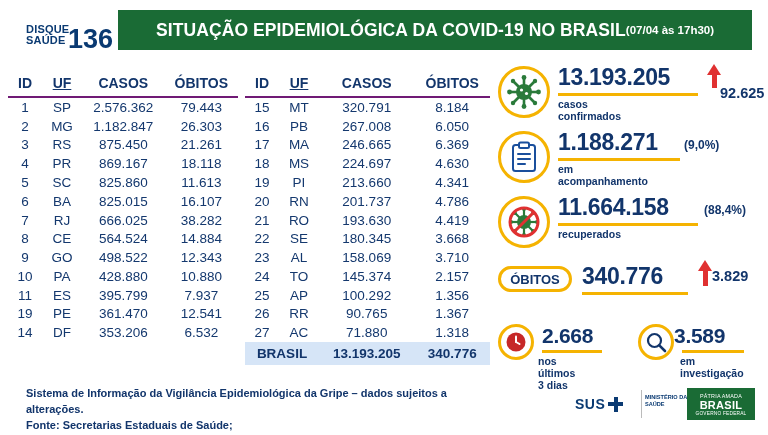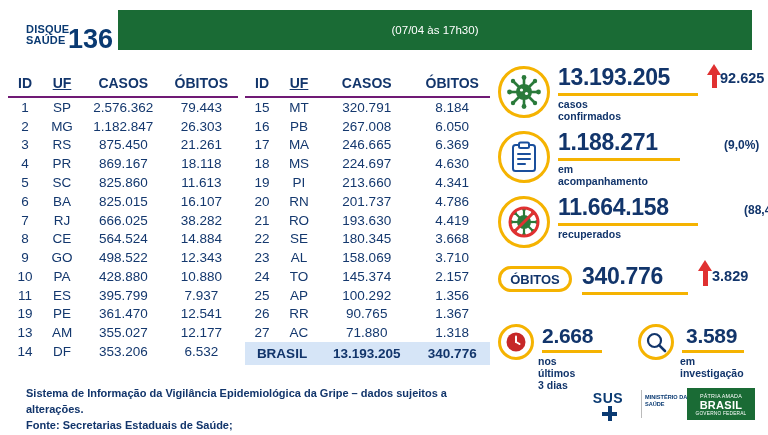--- a/index.html
+++ b/index.html
@@ -17,21 +17,21 @@
   .logo{position:absolute;left:26px;top:12px;width:86px;height:36px;color:#0a3a72;margin-top:12px;}
   .logo .l1{font-size:11px;font-weight:bold;line-height:11px;letter-spacing:.2px;}
   .logo .l2{font-size:11px;font-weight:bold;line-height:11px;letter-spacing:.2px;}
   .logo .num{position:absolute;left:42px;top:2px;font-size:27px;font-weight:bold;line-height:27px;}
   .titlebar{
     position:absolute;left:118px;top:10px;width:634px;height:40px;
     background:#1a6b35;color:#ffffff;
     display:flex;align-items:center;justify-content:center;
   }
   .titlebar .t{font-size:17.5px;font-weight:bold;letter-spacing:.1px;}
-  .titlebar .sub{font-size:11.5px;font-weight:normal;margin-left:0;}
+  .titlebar .sub{font-size:11.5px;font-weight:bold;margin-left:0;}
 
   
   .tbl{position:absolute;font-size:13.5px;color:#12356b;}
   #tblA{left:8px;top:72px;width:230px;}
   #tblB{left:245px;top:72px;width:245px;}
   .tbl table{border-collapse:collapse;width:100%;}
   .tbl th{
     color:#12356b;font-weight:bold;font-size:14px;
     padding:3px 0 5px 0;text-align:center;
   }
@@ -51,21 +51,21 @@
     background:#ffffff;border:3px solid #f5b301;box-sizing:border-box;
     display:flex;align-items:center;justify-content:center;
   }
   .val{
     position:absolute;left:60px;top:-2px;
     font-size:23px;font-weight:bold;color:#12356b;letter-spacing:-.3px;
   }
   .val.smaller{font-size:21px;}
   .uline{position:absolute;left:60px;top:27px;height:3px;background:#f5b301;}
   .lbl{position:absolute;left:60px;top:32px;font-size:10.5px;color:#12356b;font-weight:bold;}
-  .pct{position:absolute;font-size:12px;font-weight:bold;color:#12356b;margin-left:40px;}
+  .pct{position:absolute;font-size:12px;font-weight:bold;color:#12356b;}
   .delta{position:absolute;font-size:14.5px;font-weight:bold;color:#12356b;}
   .arrow{
     position:absolute;width:0;height:0;
     border-left:7px solid transparent;border-right:7px solid transparent;
     border-bottom:11px solid #e03131;
   }
   .arrowstem{position:absolute;width:5px;background:#e03131;}
   .obit-pill{
     position:absolute;left:0;top:0;width:74px;height:26px;border-radius:13px;
     border:3px solid #f5b301;background:#fff;box-sizing:border-box;
@@ -73,21 +73,21 @@
     font-size:13px;font-weight:bold;color:#12356b;
   }
 
   
   .footer{position:absolute;left:26px;top:385px;width:470px;color:#12356b;}
   .footer div{font-size:11px;font-weight:bold;line-height:16px;}
   .logos{position:absolute;left:575px;top:388px;width:180px;height:34px;}
   .sus{
     position:absolute;left:0;top:2px;width:66px;height:28px;
     border-right:1px solid #bbb;
-    display:flex;align-items:center;flex-direction:column;
+    display:flex;align-items:center;
   }
   .sus .susT{font-size:14px;font-weight:bold;color:#0a3a72;letter-spacing:.5px;}
   .cross{position:relative;width:15px;height:15px;margin-left:3px;}
   .cross:before,.cross:after{content:"";position:absolute;background:#0a3a72;}
   .cross:before{left:5.5px;top:0;width:4px;height:15px;}
   .cross:after{left:0;top:5.5px;width:15px;height:4px;}
   .minis{position:absolute;left:70px;top:6px;font-size:5.6px;color:#0a3a72;line-height:7px;font-weight:bold;}
   .gov{
     position:absolute;left:112px;top:0;width:68px;height:32px;background:#1a6b35;
     color:#fff;display:flex;flex-direction:column;align-items:center;justify-content:center;
@@ -102,20 +102,21 @@
 
 <div class="page">
 
   <div class="header">
     <div class="logo">
       <div class="l1">DISQUE</div>
       <div class="l2">SAÚDE</div>
       <div class="num">136</div>
     </div>
     <div class="titlebar">
+      <span class="t">SITUAÇÃO EPIDEMIOLÓGICA DA COVID-19 NO BRASIL</span>
       <span class="sub">(07/04 às 17h30)</span>
     </div>
   </div>
 
   <div class="tbl" id="tblA">
     <table>
       <thead>
         <tr>
           <th class="colid">ID</th>
           <th class="coluf">UF</th>
@@ -190,26 +191,20 @@
             <td>395.799</td>
             <td>7.937</td>
           </tr>
           <tr>
             <td>19</td>
             <td>PE</td>
             <td>361.470</td>
             <td>12.541</td>
           </tr>
           <tr>
-            <td>13</td>
-            <td>AM</td>
-            <td>355.027</td>
-            <td>12.177</td>
-          </tr>
-          <tr>
             <td>14</td>
             <td>DF</td>
             <td>353.206</td>
             <td>6.532</td>
           </tr>
         </tbody>
     </table>
   </div>
 
   <div class="tbl" id="tblB">
@@ -336,21 +331,21 @@
             <circle cx="14.5" cy="15" r="1.6"></circle>
               <circle cx="19.5" cy="18.5" r="1.6"></circle>
           </g>
         </svg>
       </div>
       <div class="val">13.193.205</div>
       <div class="uline" style="width:140px;"></div>
       <div class="lbl">casos confirmados</div>
       <div class="arrow" style="left:209px;top:-2px;"></div>
       <div class="arrowstem" style="left:213.5px;top:8px;height:14px;"></div>
-      <div class="delta" style="left:222px;top:4px;">92.625</div>
+      <div class="delta" style="left:222px;top:19px;">92.625</div>
     </div>
 
     <div class="row" style="top:65px;">
       <div class="ic">
         <svg width="30" height="32" viewBox="0 0 30 32">
           <rect x="4" y="4" width="22" height="26" rx="2.5" fill="#ffffff" stroke="#1a4f9c" stroke-width="2"></rect>
           <rect x="10" y="1.5" width="10" height="5.5" rx="1.5" fill="#ffffff" stroke="#1a4f9c" stroke-width="2"></rect>
           <g stroke="#1a4f9c" stroke-width="2" stroke-linecap="round">
             <line x1="9" y1="13" x2="21" y2="13"></line>
             <line x1="9" y1="18" x2="21" y2="18"></line>
@@ -418,21 +413,21 @@
       <div class="lbl" style="left:40px;top:31px;">nos últimos 3 dias</div>
     </div>
 
     <div class="row" style="top:258px;left:140px;">
       <div class="ic" style="width:36px;height:36px;">
         <svg width="22" height="22" viewBox="0 0 22 22">
           <circle cx="9.5" cy="9.5" r="6.5" fill="none" stroke="#12356b" stroke-width="2.2"></circle>
           <line x1="14.3" y1="14.3" x2="20" y2="20" stroke="#12356b" stroke-width="2.6" stroke-linecap="round"></line>
         </svg>
       </div>
-      <div class="val smaller" style="left:48px;top:0px;">3.589</div>
+      <div class="val smaller" style="left:36px;top:0px;">3.589</div>
       <div class="uline" style="left:44px;top:26px;width:62px;"></div>
       <div class="lbl" style="left:42px;top:31px;">em investigação</div>
     </div>
 
   </div>
 
   <div class="footer">
     <div>Sistema de Informação da Vigilância Epidemiológica da Gripe – dados sujeitos a alterações.</div>
     <div>Fonte: Secretarias Estaduais de Saúde;</div>
   </div>

